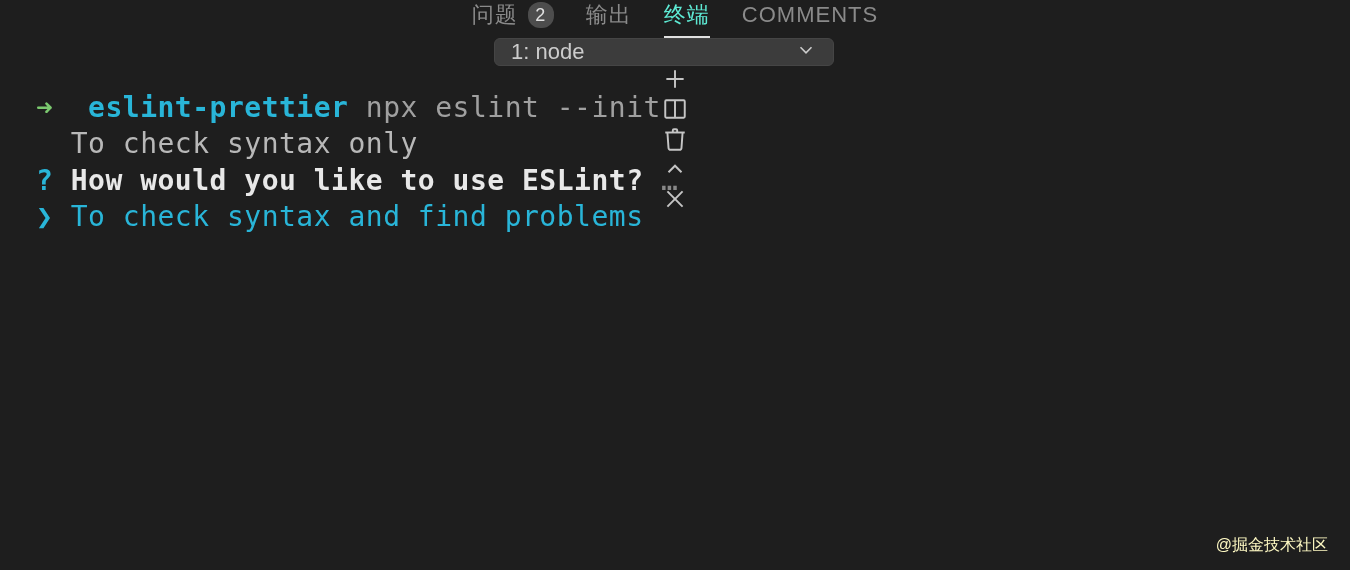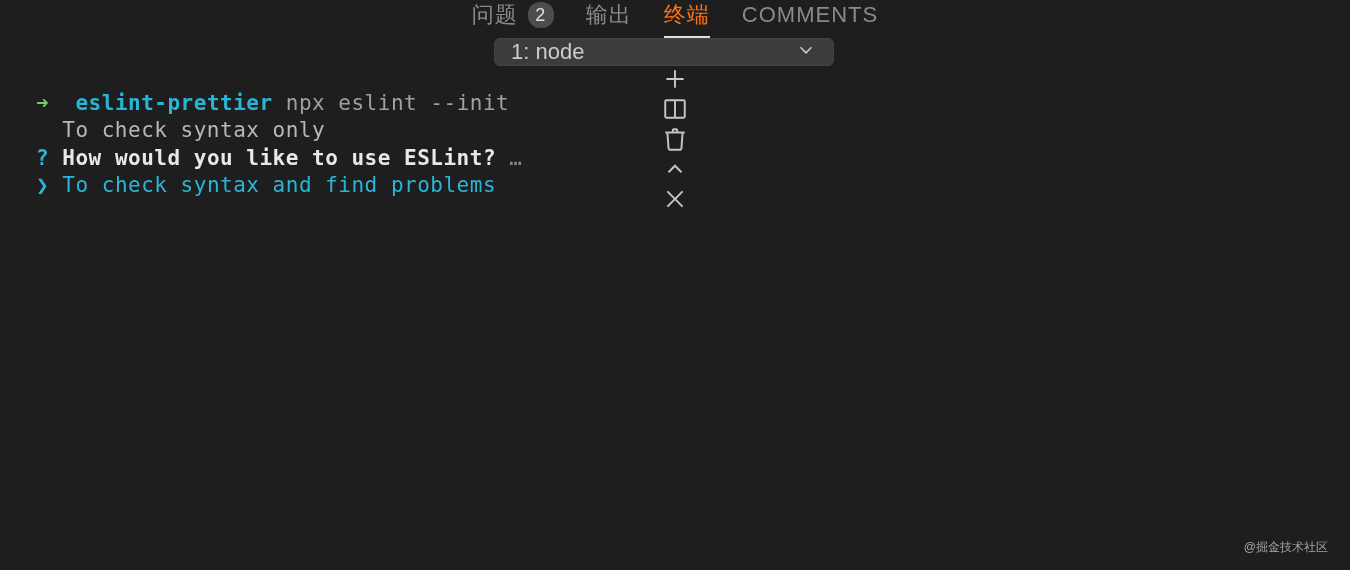--- a/index.html
+++ b/index.html
@@ -29,21 +29,21 @@
     align-items: center;
     gap: 10px;
     font-size: 22px;
     color: #8a8a8a;
     letter-spacing: 1px;
     cursor: pointer;
     padding-bottom: 6px;
     border-bottom: 2px solid transparent;
   }
   .tab.active {
-    color: #f97316;
+    color: #5eead4;
     border-bottom: 2px solid #e0e0e0;
   }
   .badge {
     background: #4d4d4d;
     color: #e0e0e0;
     border-radius: 12px;
     min-width: 26px;
     height: 26px;
     display: inline-flex;
     align-items: center;
@@ -76,40 +76,40 @@
     align-items: center;
     justify-content: center;
     cursor: pointer;
     color: #c5c5c5;
     margin: 0 12px;
   }
   .icon-btn svg { width: 26px; height: 26px; }
   .terminal-body {
     padding: 30px 36px;
     font-family: "SF Mono", "Menlo", "Consolas", monospace;
-    font-size: 21px;
+    font-size: 28px;
     line-height: 1.3;
     letter-spacing: 0.5px;
   }
   .term-line { white-space: pre; color: #c8c8c8; }
   .arrow-green { color: #7bc96f; font-weight: bold; }
   .prompt-cyan { color: #29b5d8; font-weight: bold; }
   .cmd-gray { color: #a0a0a0; }
   .qmark { color: #29b5d8; font-weight: bold; }
   .question-text { color: #e8e8e8; font-weight: bold; }
   .ellipsis { color: #888; }
   .option { color: #b8b8b8; }
   .selected-marker { color: #29b5d8; font-weight: bold; }
   .selected-option { color: #29b5d8; }
   .watermark {
     position: absolute;
     bottom: 14px;
     right: 22px;
-    font-size: 12px;
-    color: #a3a3a3;
+    font-size: 16px;
+    color: #fef9c3;
   }
 </style>
 </head>
 <body>
 
 <div class="panel-header">
   <div class="tabs">
     <div class="tab">
       <span>问题</span>
       <span class="badge">2</span>

